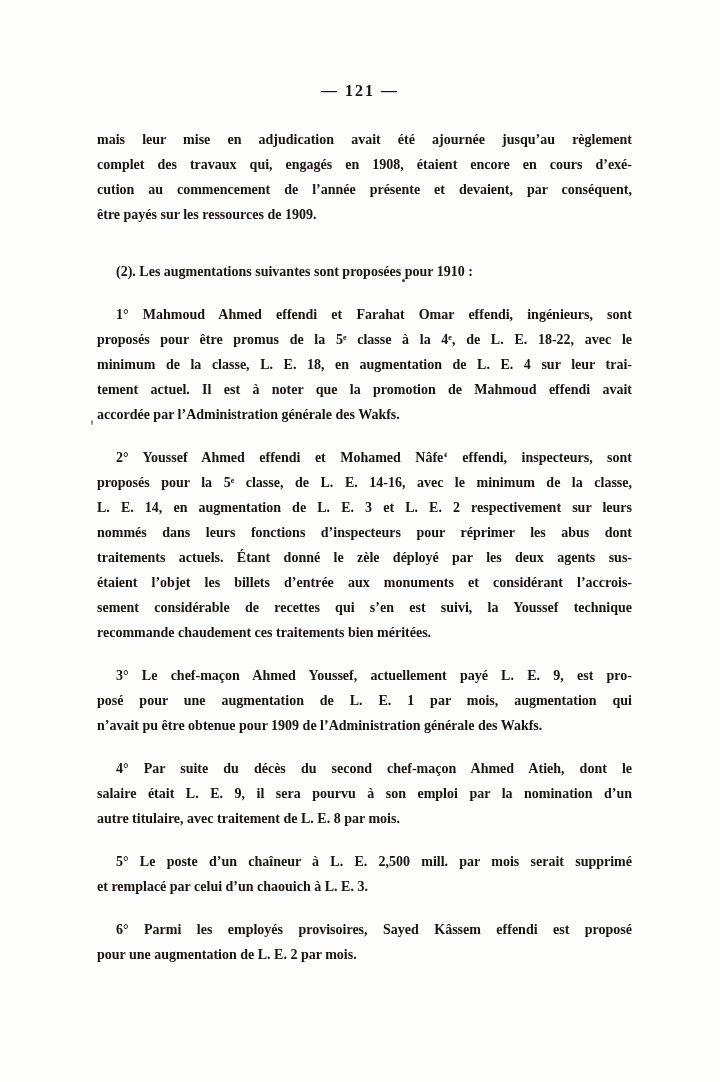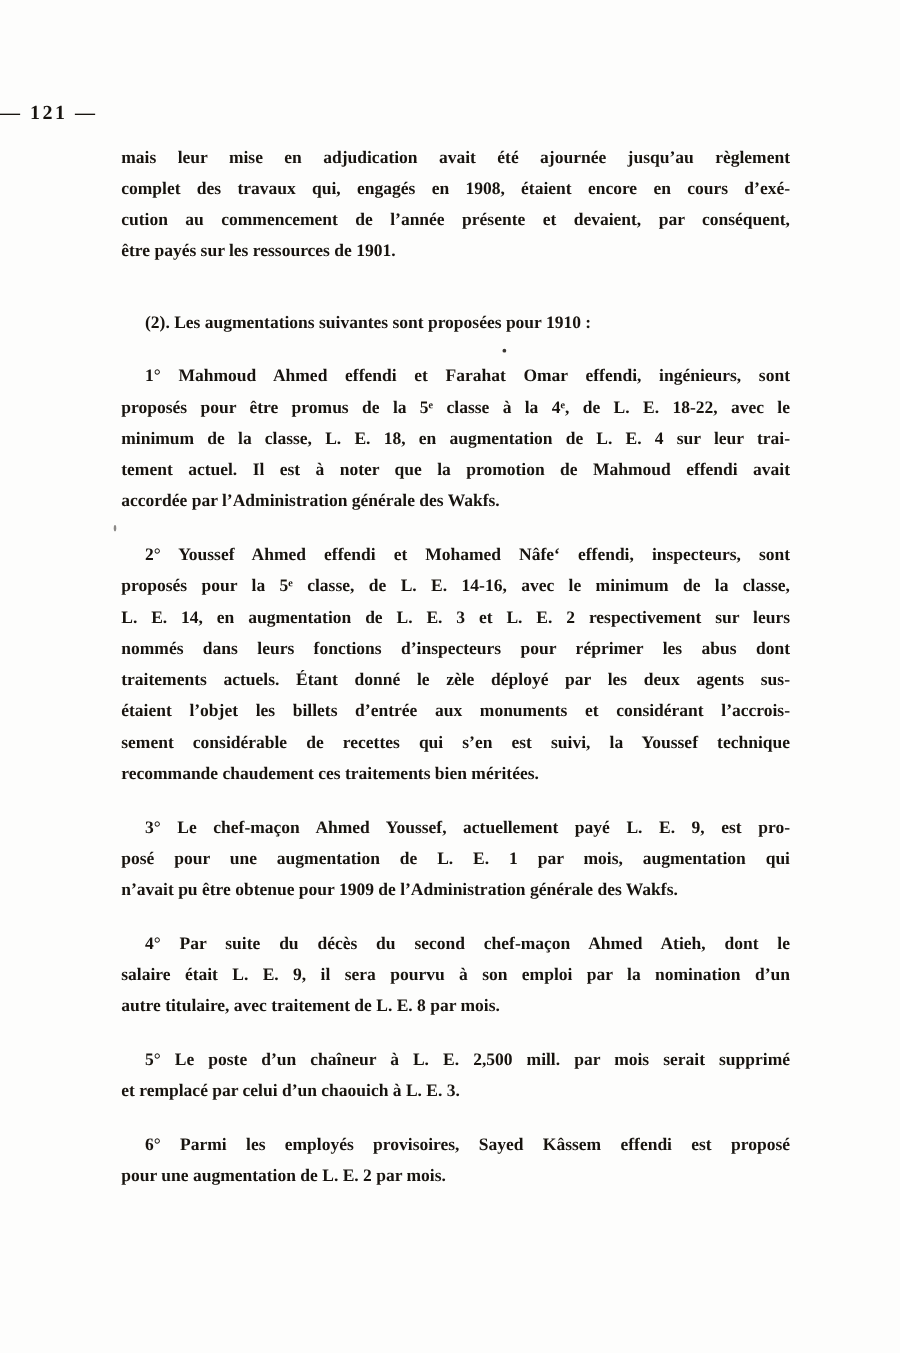--- a/index.html
+++ b/index.html
@@ -19,35 +19,36 @@
     background: var(--paper, #fdfdfc);
     overflow: hidden;
     font-family: "Liberation Serif", "DejaVu Serif", "DejaVu Sans", serif;
     color: var(--ink, #18140f);
   }
   .page-number {
     position: absolute;
     top: 82px;
     left: 0;
     width: 100%;
+    text-align: center;
     font-size: 16px;
     font-weight: bold;
     letter-spacing: 2px;
   }
   .page-body {
     position: absolute;
     top: 114px;
     left: 97px;
     width: 535px;
     font-size: 14px;
     font-weight: bold;
     line-height: 25px;
   }
   .para { margin-top: 18px; }
-  .para:first-child { margin-top: 0; }
+  .para:first-child { margin-top: 13px; }
   
   .para:nth-child(2) { margin-top: 32px; }
   .line {
     text-align: justify;
     text-align-last: justify;
   }
   .line.last { text-align-last: left; }
   .line.indent { padding-left: 19px; }
   
   .speck {
@@ -64,21 +65,21 @@
 
 <div class="page">
   <div class="page-number">— 121 —</div>
 
   <div class="page-body">
 
   <div class="para">
         <div class="line">mais leur mise en adjudication avait été ajournée jusqu’au règlement</div>
         <div class="line">complet des travaux qui, engagés en 1908, étaient encore en cours d’exé-</div>
         <div class="line">cution au commencement de l’année présente et devaient, par conséquent,</div>
-        <div class="line last">être payés sur les ressources de 1901.</div>
+        <div class="line last">être payés sur les ressources de 1909.</div>
       </div>
       <div class="para">
         <div class="line last indent">(2). Les augmentations suivantes sont proposées pour 1910 :</div>
       </div>
       <div class="para">
         <div class="line indent">1° Mahmoud Ahmed effendi et Farahat Omar effendi, ingénieurs, sont</div>
         <div class="line">proposés pour être promus de la 5ᵉ classe à la 4ᵉ, de L. E. 18-22, avec le</div>
         <div class="line">minimum de la classe, L. E. 18, en augmentation de L. E. 4 sur leur trai-</div>
         <div class="line">tement actuel. Il est à noter que la promotion de Mahmoud effendi avait</div>
         <div class="line last">accordée par l’Administration générale des Wakfs.</div>

